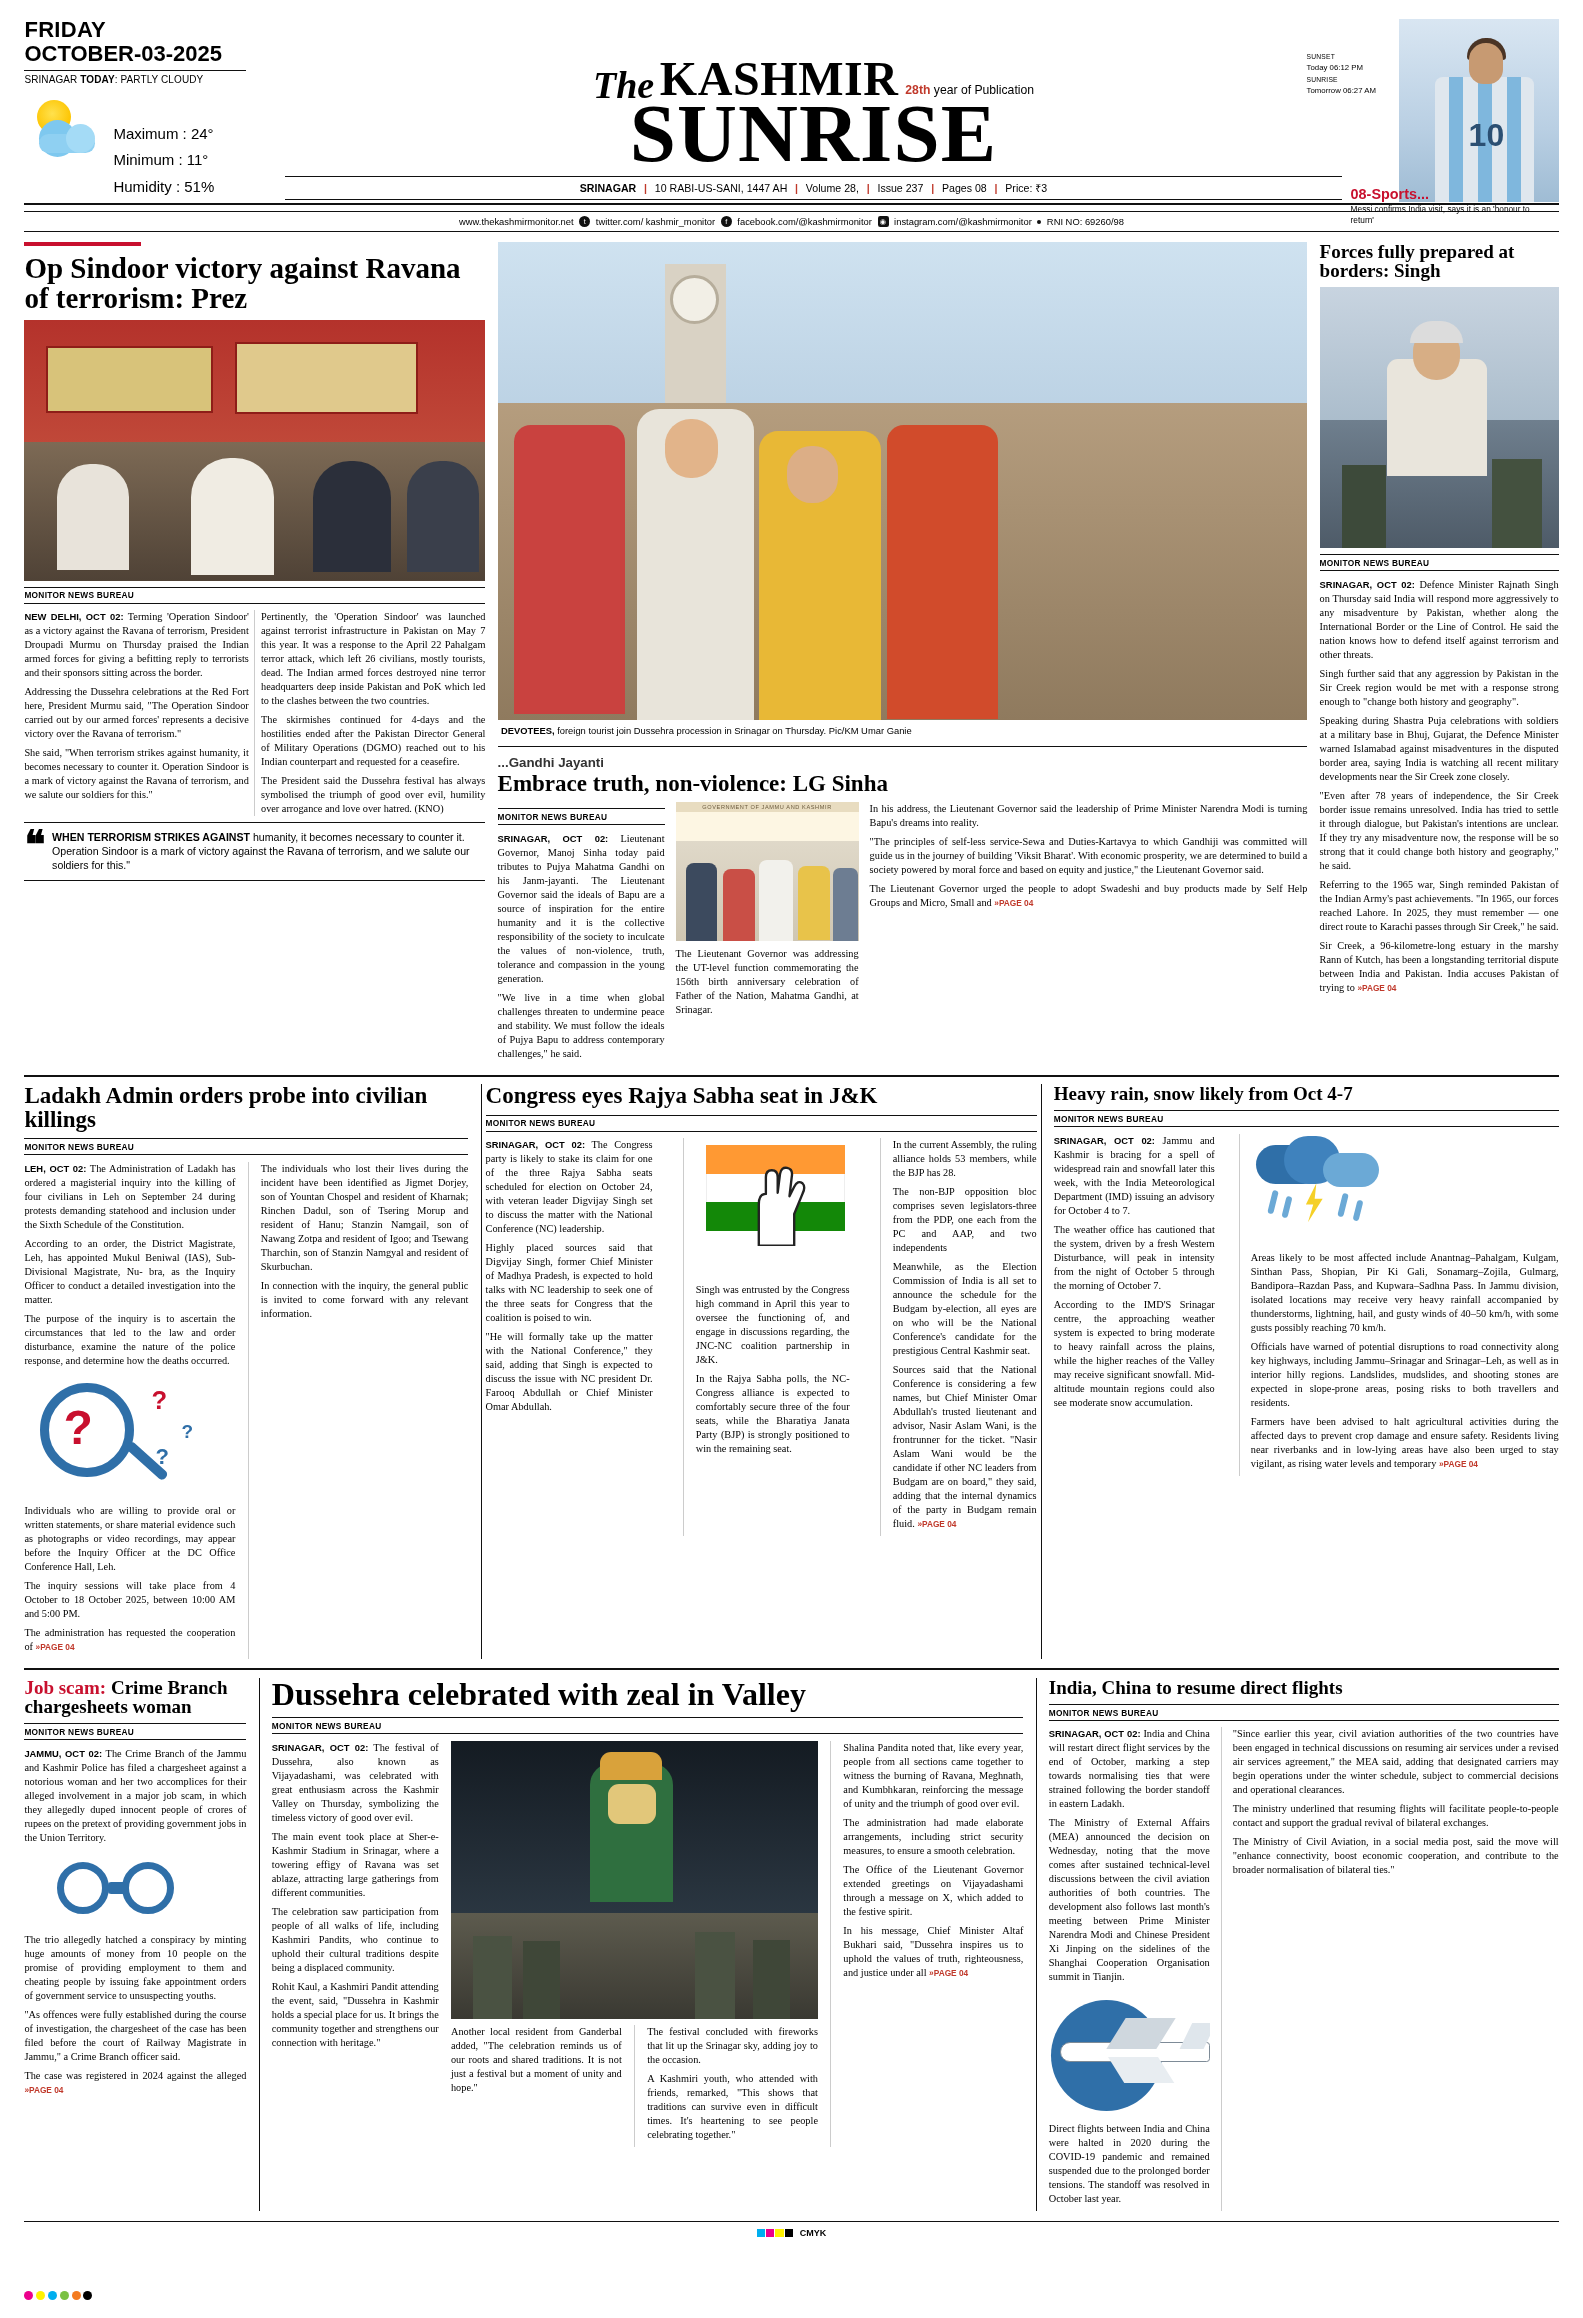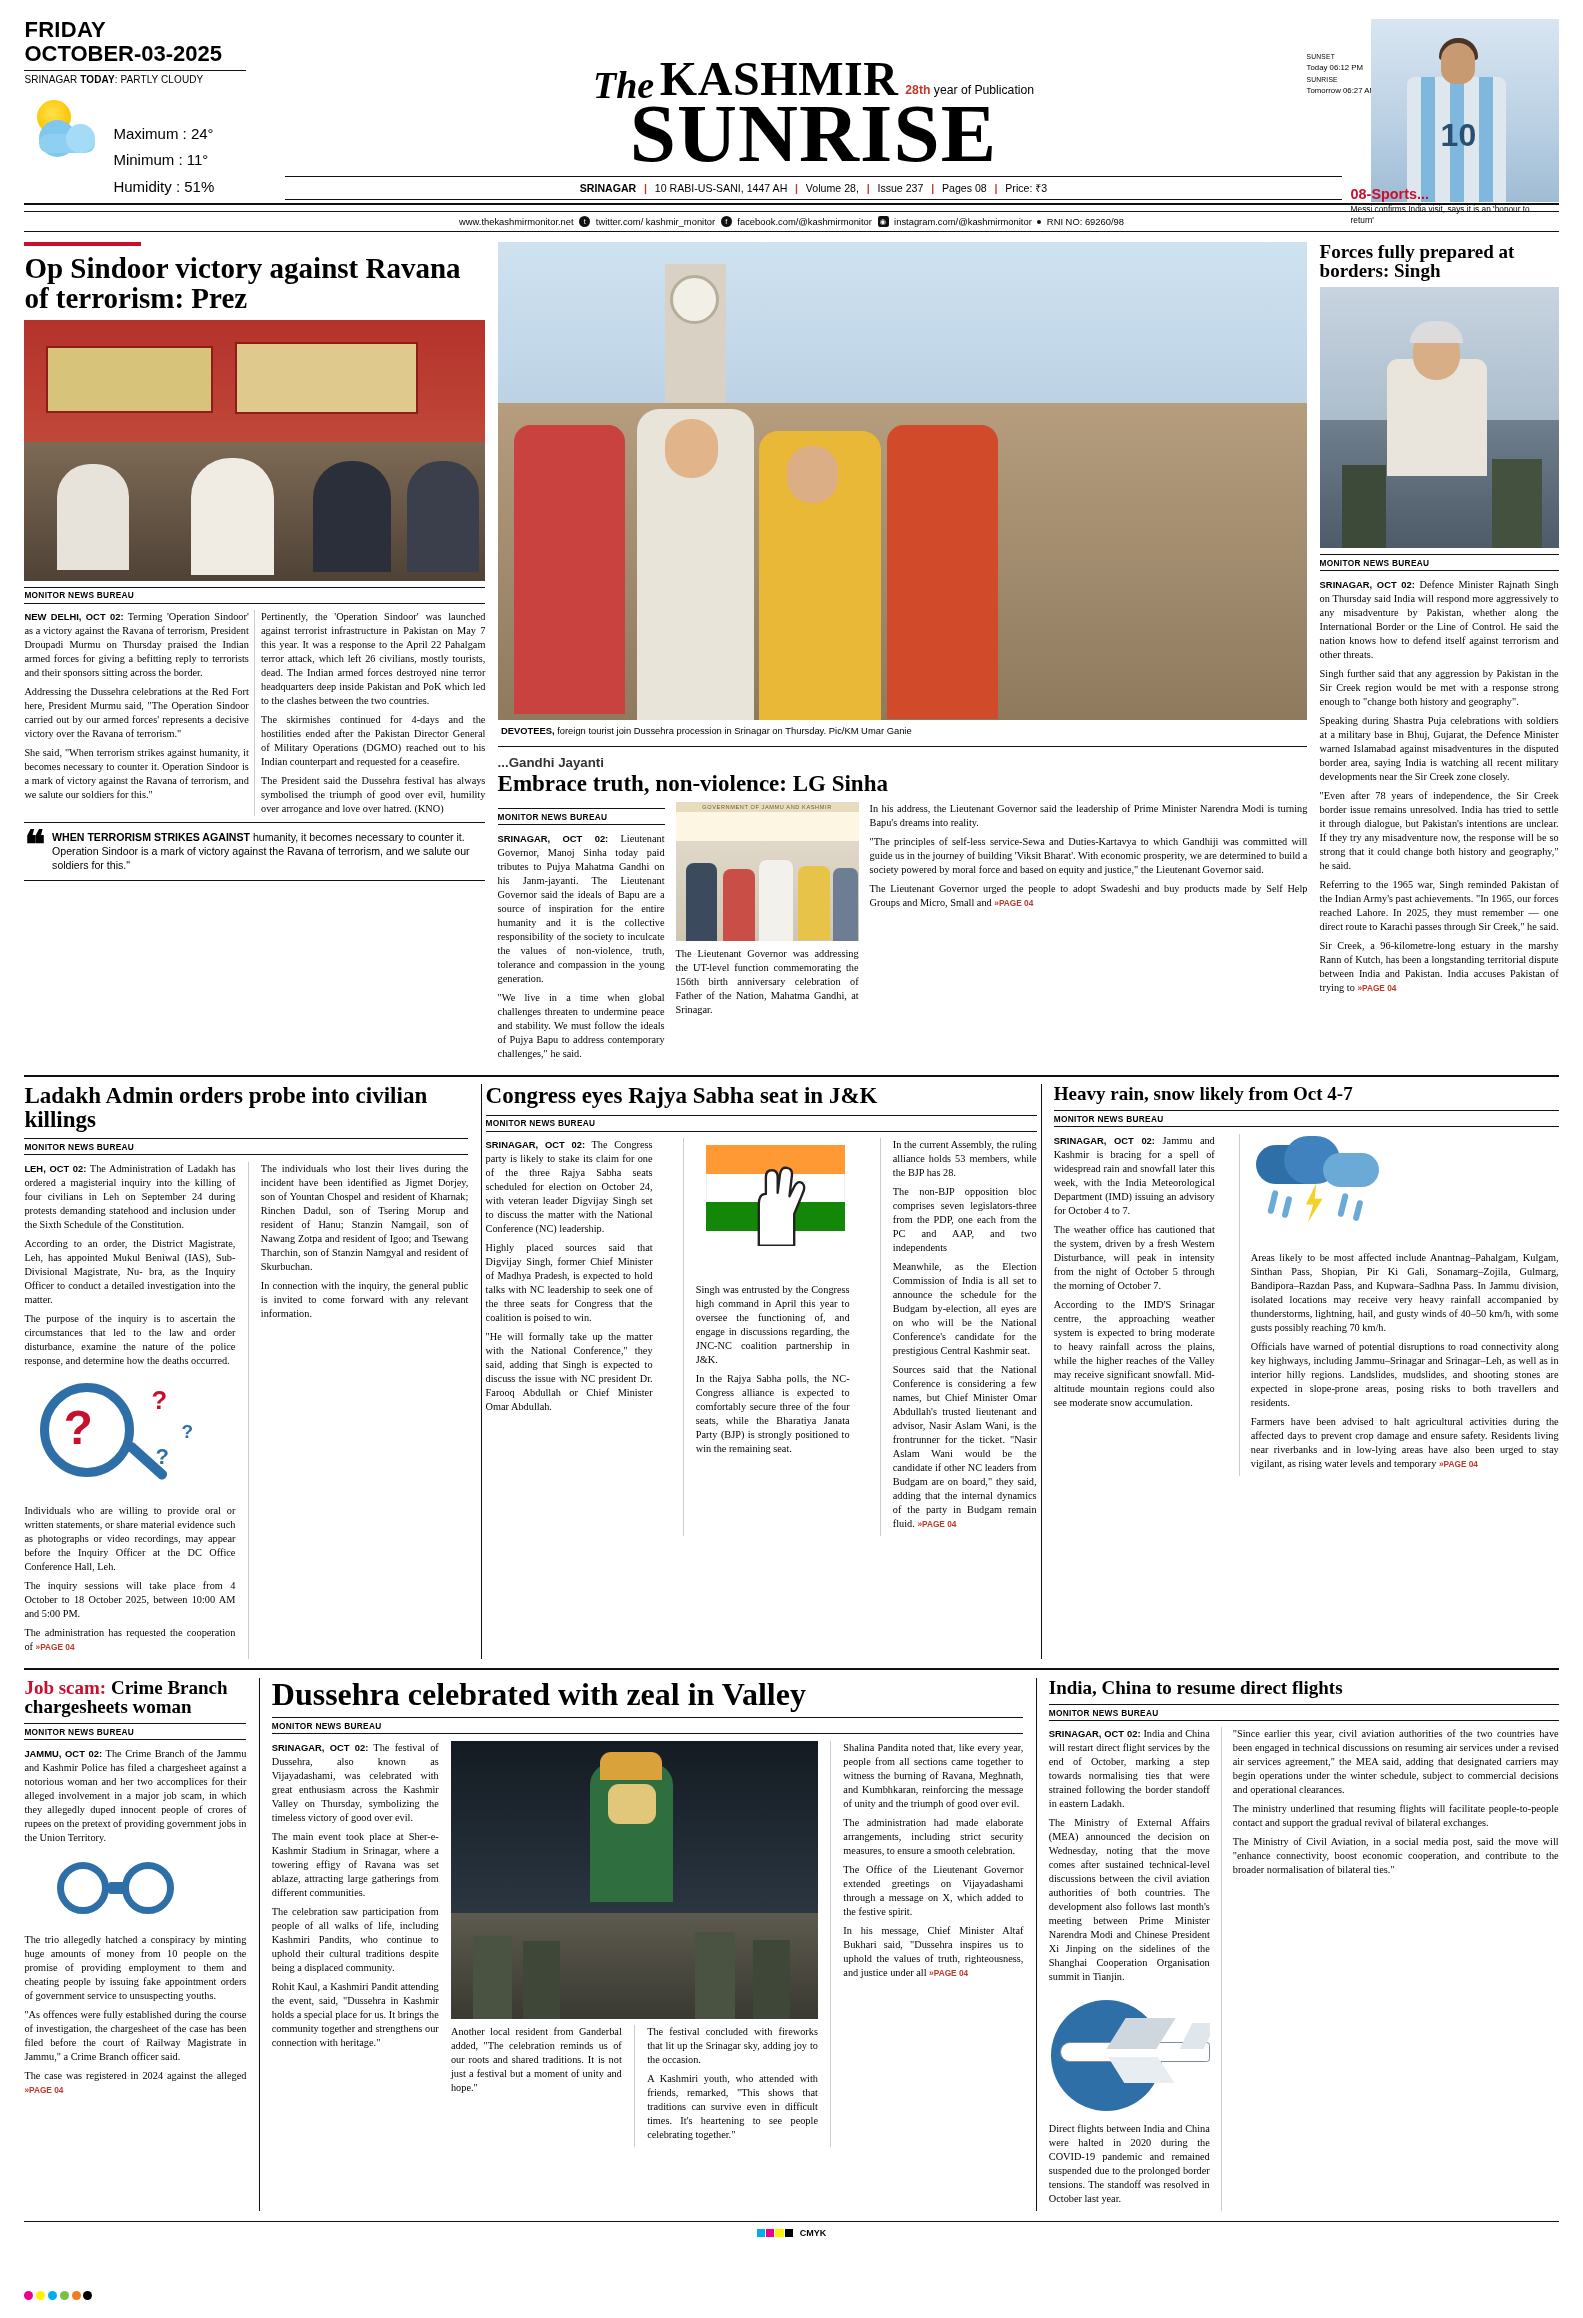--- a/index.html
+++ b/index.html
@@ -74,21 +74,21 @@
     padding: 3.9px 0 3.3px 0; display:flex; justify-content:center; gap:7.8px; align-items:center;
   }
   .mh-strap .sep { color:#c0392b; font-weight:bold; }
   .mh-strap .nb { font-weight: normal; }
 
   .mh-right { width: 217px; padding-left: 9px; position: relative; }
   .sports-box { position:absolute; left: 9px; top: 167px; width: 200px;}
   .sports-title { font-family:"Liberation Sans", sans-serif; font-weight:bold; font-size: 14.4px; color:#c8102e;}
   .sports-text { font-family:"Liberation Sans", sans-serif; font-size: 8.3px; line-height:1.35; margin-top: 2.2px;}
   .messi-photo {
-    position:absolute; right: 0; top: 0; width: 188px; height: 183px;
+    position:absolute; right: 0; top: 0; width: 160px; height: 183px;
     background: linear-gradient(180deg,#d9e6f2 0%, #b9cfe3 60%, #9fbcd4 100%);
     overflow:hidden;
   }
   .messi-kit { position:absolute; left: 36px; top: 58px; width: 99px; height: 126px; background:#dfe7ee; border-radius: 7.8px 7.8px 0 0;}
   .messi-stripe { position:absolute; top:0; width: 14.4px; height: 100%; background:#7fb7dd;}
   .messi-head { position:absolute; left: 70px; top: 24.4px; width: 34px; height: 41px; background:#c79a72; border-radius: 16.7px 16.7px 14.4px 14.4px;}
   .messi-hair { position:absolute; left: 68px; top: 19px; width: 39px; height: 22px; background:#4a3425; border-radius: 19px 19px 3.3px 3.3px;}
   .messi-num { position:absolute; left: 70px; top: 98px; font-family:"Liberation Sans", sans-serif; font-size: 32px; font-weight:bold; color:#2b4f72;}
 
   

